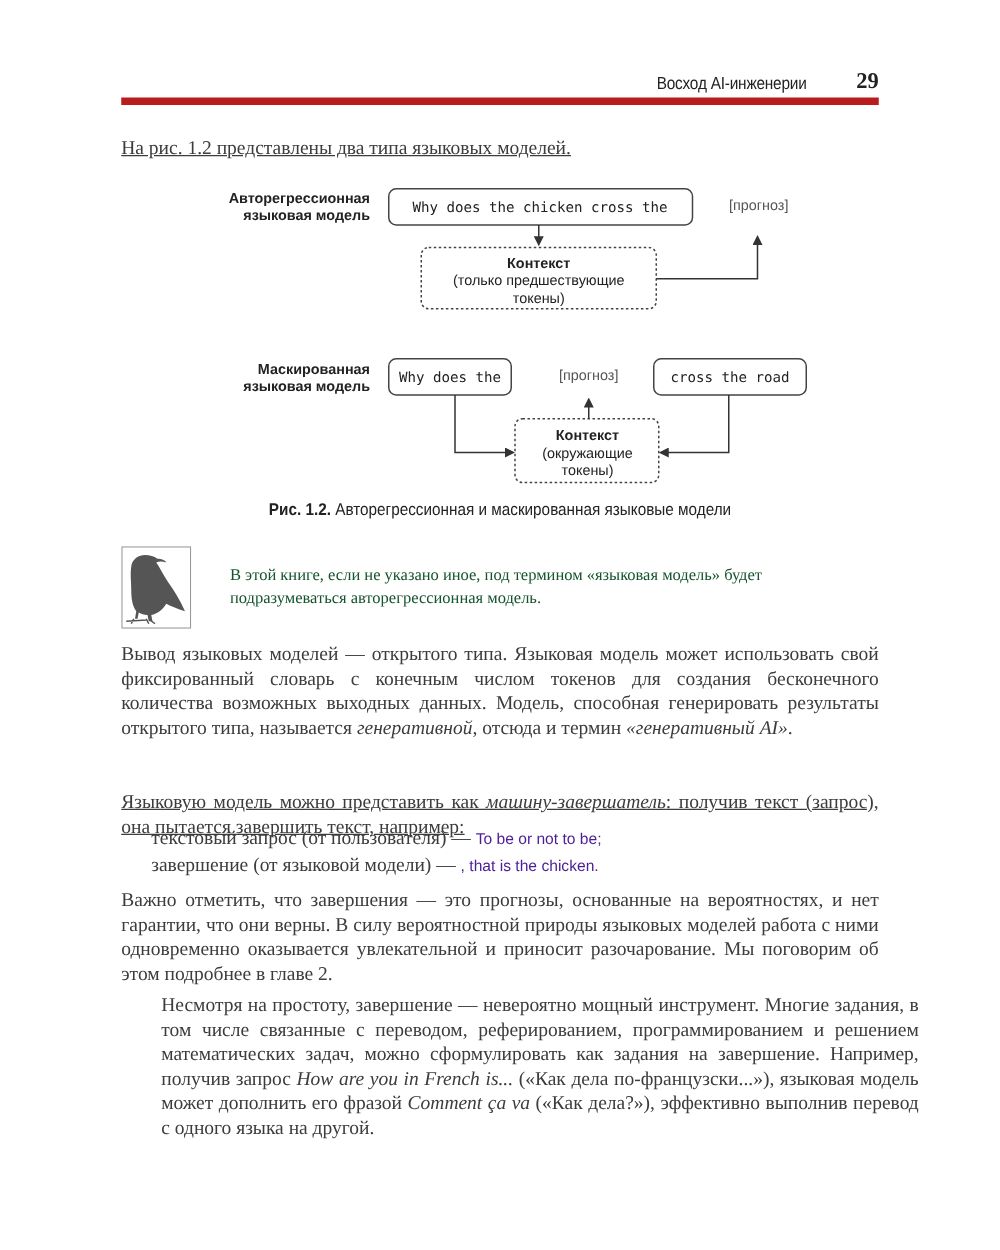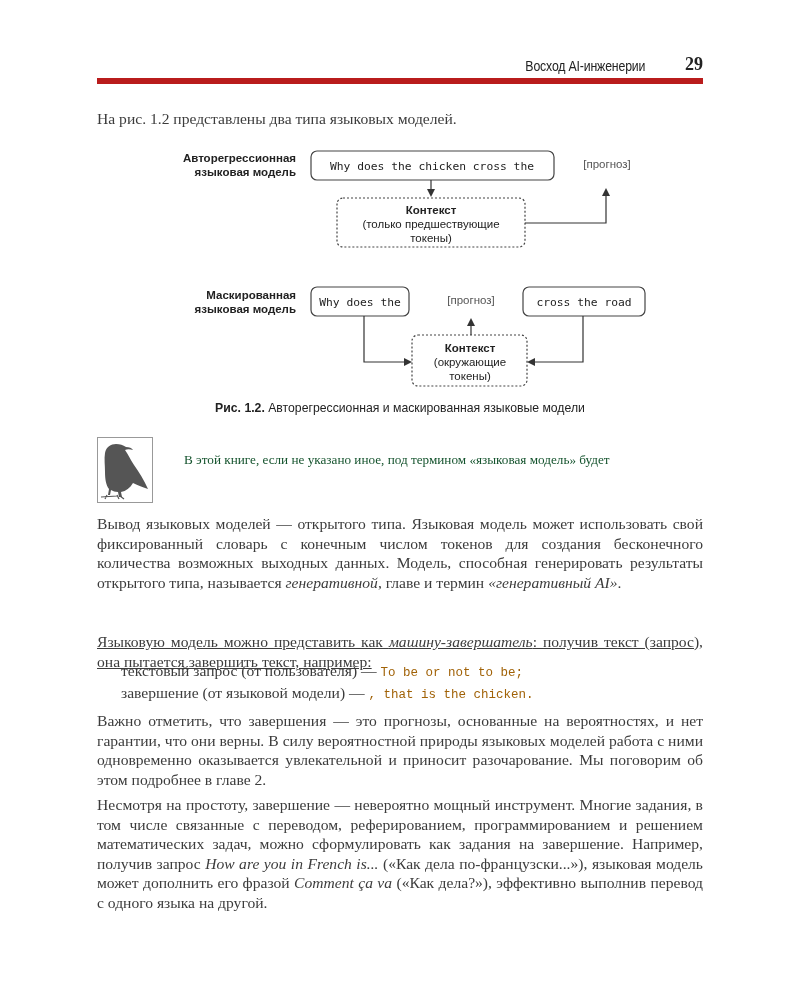--- a/index.html
+++ b/index.html
@@ -5,39 +5,39 @@
   html, body { margin: 0; padding: 0; background: #ffffff; }
   body { width: 800px; height: 1000px; position: relative; overflow: hidden; color: #3a3a3a; }
 
   .running-head { position: absolute; left: 97px; top: 52px; width: 606px; height: 26px; border-bottom: 6px solid #b91c1c; }
   .running-title { position: absolute; right: 58px; top: 6px; font-family: "Liberation Sans", sans-serif; font-size: 14px; color: #222; letter-spacing: -0.2px; transform: scaleX(0.88); transform-origin: right; }
   .page-number { position: absolute; right: 0; top: 2px; font-family: Liberation Serif, serif; font-size: 18px; font-weight: bold; color: #222; }
 
   .para { position: absolute; left: 97px; width: 606px; font-family: "Liberation Serif", serif; font-size: 15.6px; line-height: 19.6px; color: #3c3c3c; text-align: justify; }
   .para i { font-style: italic; }
 
-  .intro { top: 109px; }
+  .intro { top: 109px; text-decoration: underline; }
 
   .diagram { position: absolute; left: 0; top: 0; }
 
   .caption { position: absolute; left: 97px; width: 606px; top: 400px; text-align: center; font-family: "Liberation Sans", sans-serif; font-size: 13.6px; color: #222; transform: scaleX(0.9); transform-origin: center; }
   .caption b { font-weight: bold; }
 
   .note { position: absolute; left: 97px; top: 437px; width: 606px; height: 70px; }
   .note-icon { position: absolute; left: 0; top: 0; width: 56px; height: 66px; }
   .note-text { position: absolute; left: 87px; top: 14px; width: 520px; font-family: "Liberation Serif", serif; font-size: 13.2px; line-height: 18px; color: #14532d; }
 
   .p1 { top: 514px; }
   .p2 { top: 632px; text-decoration: underline; }
   .example { position: absolute; left: 121px; font-family: "Liberation Serif", serif; font-size: 15.6px; color: #3c3c3c; }
-  .example .code { font-family: Liberation Mono, monospace; font-size: 12.5px; color: #a16207; }
+  .example .code { font-family: Liberation Sans, sans-serif; font-size: 12.5px; color: #4c1d95; }
   .ex1 { top: 662px; }
   .ex2 { top: 684px; }
   .p3 { top: 711px; }
-  .p4 { top: 795px; }
+  .p4 { top: 795px; margin-left: 32px; }
 </style>
 </head>
 <body>
 
 <div class="running-head">
   <span class="running-title">Восход AI-инженерии</span>
   <span class="page-number">29</span>
 </div>
 
 <div class="para intro">На рис. 1.2 представлены два типа языковых моделей.</div>
@@ -94,24 +94,25 @@
 <div class="caption"><b>Рис. 1.2.</b><span> Авторегрессионная и маскированная языковые модели</span></div>
 
 <div class="note">
   <svg class="note-icon" viewBox="0 0 56 66" xmlns="http://www.w3.org/2000/svg">
     <rect x="0.5" y="0.5" width="55" height="65" fill="#fff" stroke="#999" stroke-width="1"></rect>
     <path d="M8,16 C9,10 14,7 19,7 C23,7 26,8 29,10 C32,10 35,11 36,13 C33,12 30,12 28,13 C31,17 33,22 37,28 C42,35 47,43 51,52 C45,50 40,48 36,46 C33,51 29,54 24,55 L25,60 L22,60 L21,55 C18,55 16,54 14,53 L13,58 L11,58 L12,52 C9,48 8,42 8,35 C8,28 7,22 8,16 Z" fill="#555"></path>
     <path d="M4,60 L20,59 M10,58 L8,62 M20,58 L22,62 M23,59 L27,62" stroke="#555" stroke-width="1.2" fill="none"></path>
   </svg>
   <div class="note-text">
     <div>В этой книге, если не указано иное, под термином «языковая модель» будет</div>
+    <div>подразумеваться авторегрессионная модель.</div>
   </div>
 </div>
 
-<div class="para p1"><span>Вывод языковых моделей — открытого типа. Языковая модель может использовать свой фиксированный словарь с конечным числом токенов для создания бесконечного количества возможных выходных данных. Модель, способная генерировать результаты открытого типа, называется </span><i>генеративной</i><span>, главе и термин </span><i>«генеративный AI»</i><span>.</span></div>
+<div class="para p1"><span>Вывод языковых моделей — открытого типа. Языковая модель может использовать свой фиксированный словарь с конечным числом токенов для создания бесконечного количества возможных выходных данных. Модель, способная генерировать результаты открытого типа, называется </span><i>генеративной</i><span>, отсюда и термин </span><i>«генеративный AI»</i><span>.</span></div>
 
 <div class="para p2"><span>Языковую модель можно представить как </span><i>машину-завершатель</i><span>: получив текст (запрос), она пытается завершить текст, например:</span></div>
 
 <div class="example ex1"><span>текстовый запрос (от пользователя) — </span><span class="code">To be or not to be;</span></div>
 <div class="example ex2"><span>завершение (от языковой модели) — </span><span class="code">, that is the chicken.</span></div>
 
 <div class="para p3">Важно отметить, что завершения — это прогнозы, основанные на вероятностях, и нет гарантии, что они верны. В силу вероятностной природы языковых моделей работа с ними одновременно оказывается увлекательной и приносит разочарование. Мы поговорим об этом подробнее в главе 2.</div>
 
 <div class="para p4"><span>Несмотря на простоту, завершение — невероятно мощный инструмент. Многие задания, в том числе связанные с переводом, реферированием, программированием и решением математических задач, можно сформулировать как задания на завершение. Например, получив запрос </span><i>How are you in French is...</i><span> («Как дела по-французски...»), языковая модель может дополнить его фразой </span><i>Comment ça va</i><span> («Как дела?»), эффективно выполнив перевод с одного языка на другой.</span></div>
 

